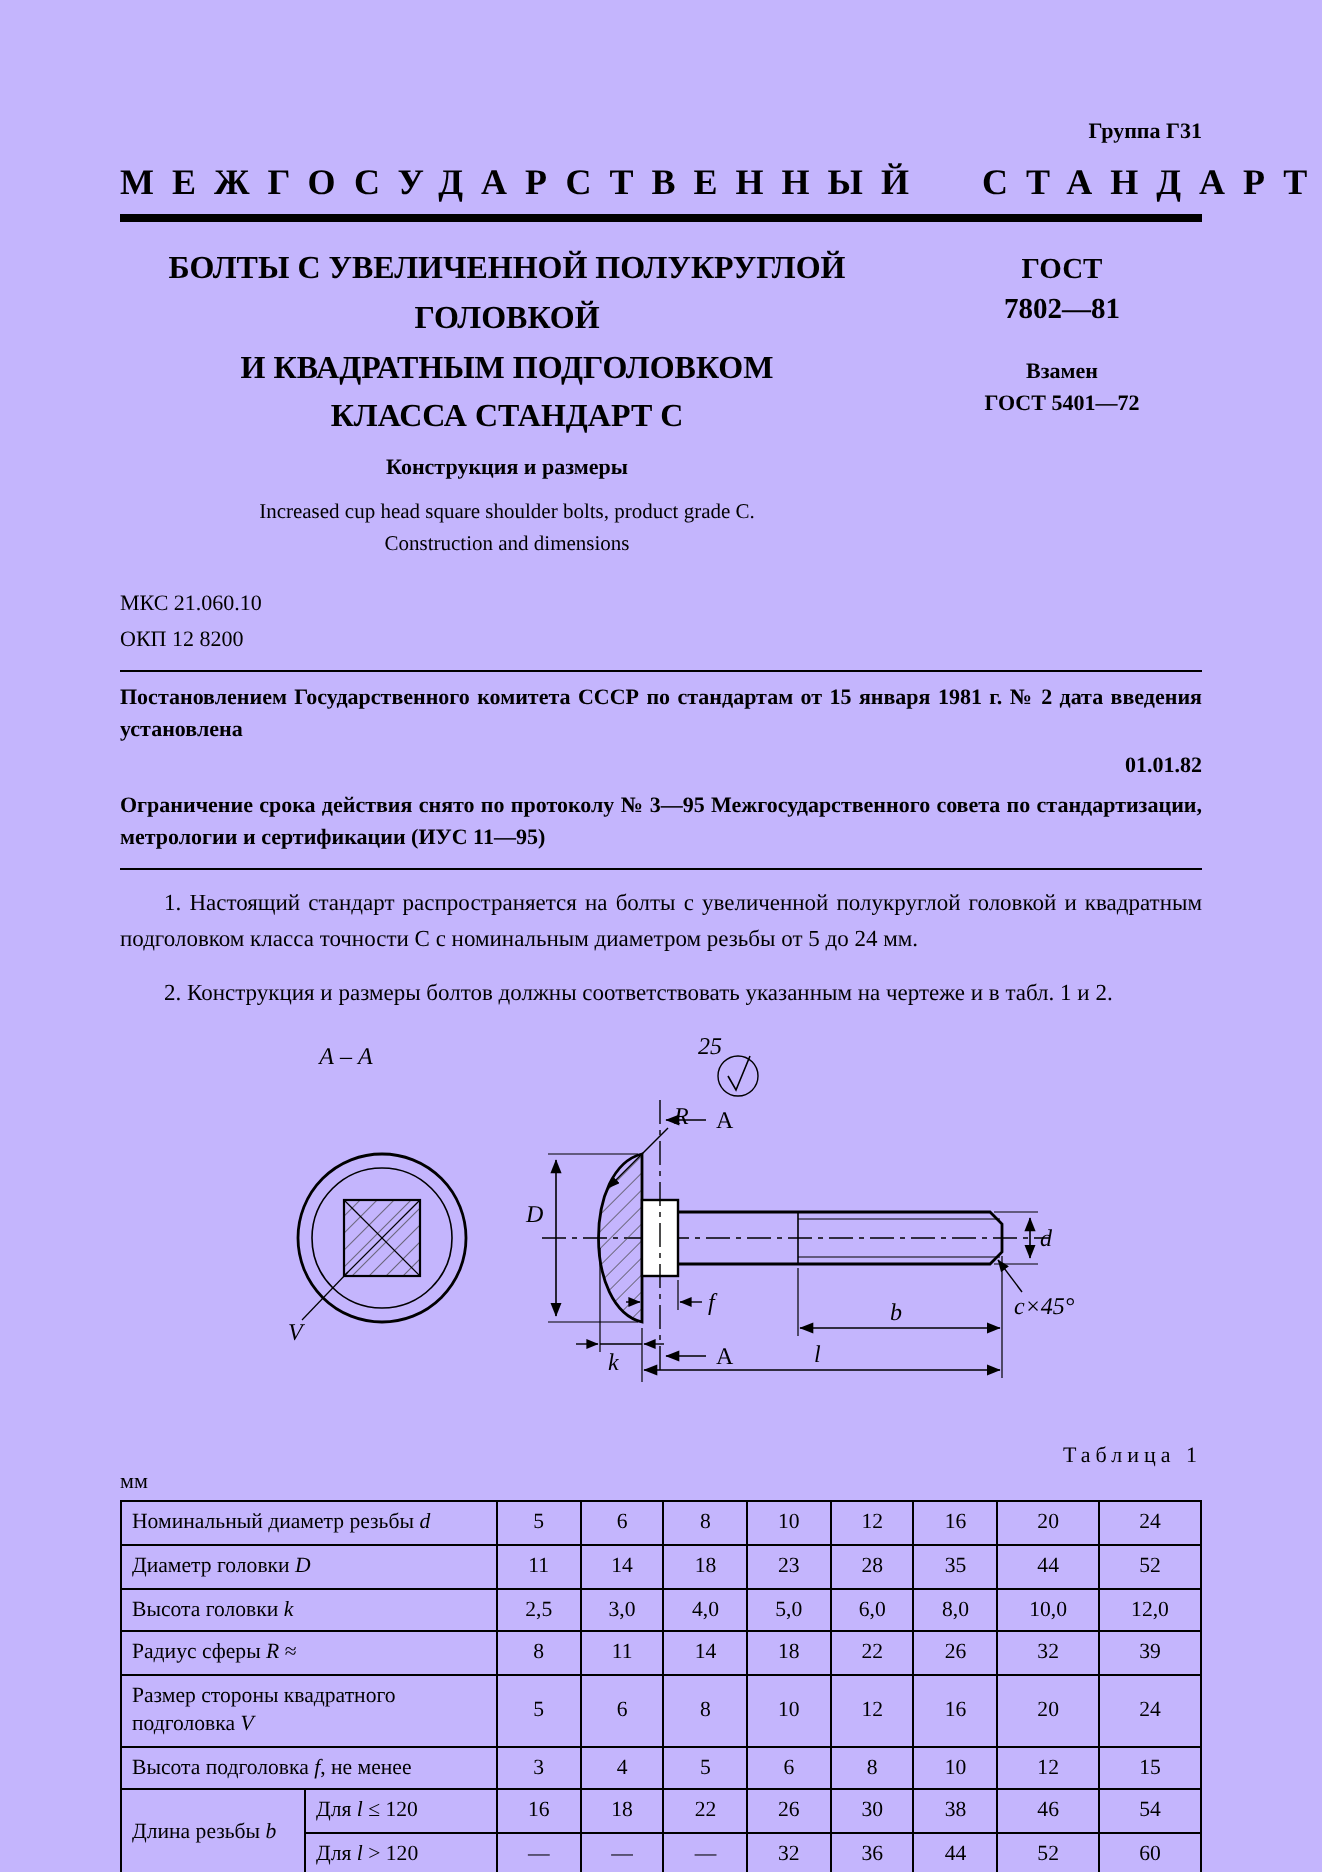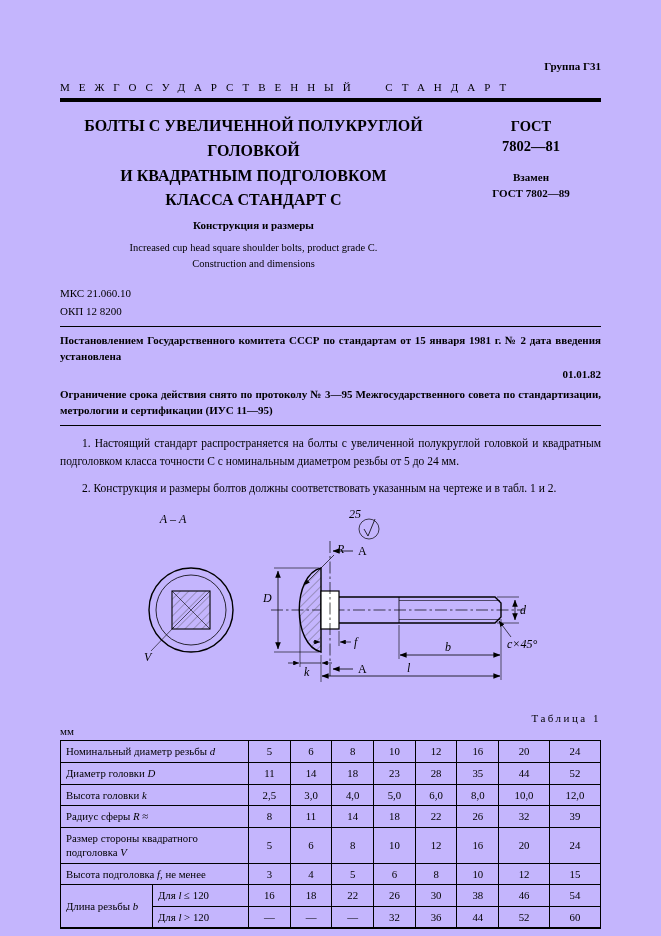--- a/index.html
+++ b/index.html
@@ -5,21 +5,21 @@
   html,body{margin:0;padding:0;background:#ffffff;}
   .page{
     width:661px;height:936px;box-sizing:border-box;overflow:hidden;
     background:#c4b5fd;color:#000;
     font-family:"Liberation Serif","DejaVu Serif",serif;
     position:relative;
   }
   .content{padding:0 60px;}
   .group{margin-top:60px;text-align:right;font-weight:bold;font-size:11px;}
   .std-header{
-    margin-top:9px;font-weight:normal;font-size:11px;
+    margin-top:9px;font-weight:bold;font-size:18px;
     letter-spacing:9px;word-spacing:14px;white-space:nowrap;
   }
   .thick-bar{height:4px;background:#000;margin-top:5px;}
   .title-block{display:flex;margin-top:12px;}
   .title-left{flex:1;text-align:center;padding-right:14px;}
   .title-ru{font-weight:bold;font-size:16px;line-height:1.55;}
   .subtitle{font-weight:bold;font-size:11px;margin-top:6px;}
   .title-en{font-size:10.5px;margin-top:9px;line-height:1.5;}
   .title-right{width:140px;text-align:center;}
   .gost-big{font-weight:bold;font-size:14.5px;line-height:1.4;margin-top:2px;}
@@ -71,21 +71,21 @@
           <div>Construction and dimensions</div>
         </div>
       </div>
       <div class="title-right">
         <div class="gost-big">
           <div>ГОСТ</div>
           <div>7802—81</div>
         </div>
         <div class="replaces">
           <div>Взамен</div>
-          <div>ГОСТ 7802—89</div>
+          <div>ГОСТ 5401—72</div>
         </div>
       </div>
     </div>
 
     <div class="codes">
       <div>МКС  21.060.10</div>
       <div>ОКП  12 8200</div>
     </div>
 
     <hr class="rule">

